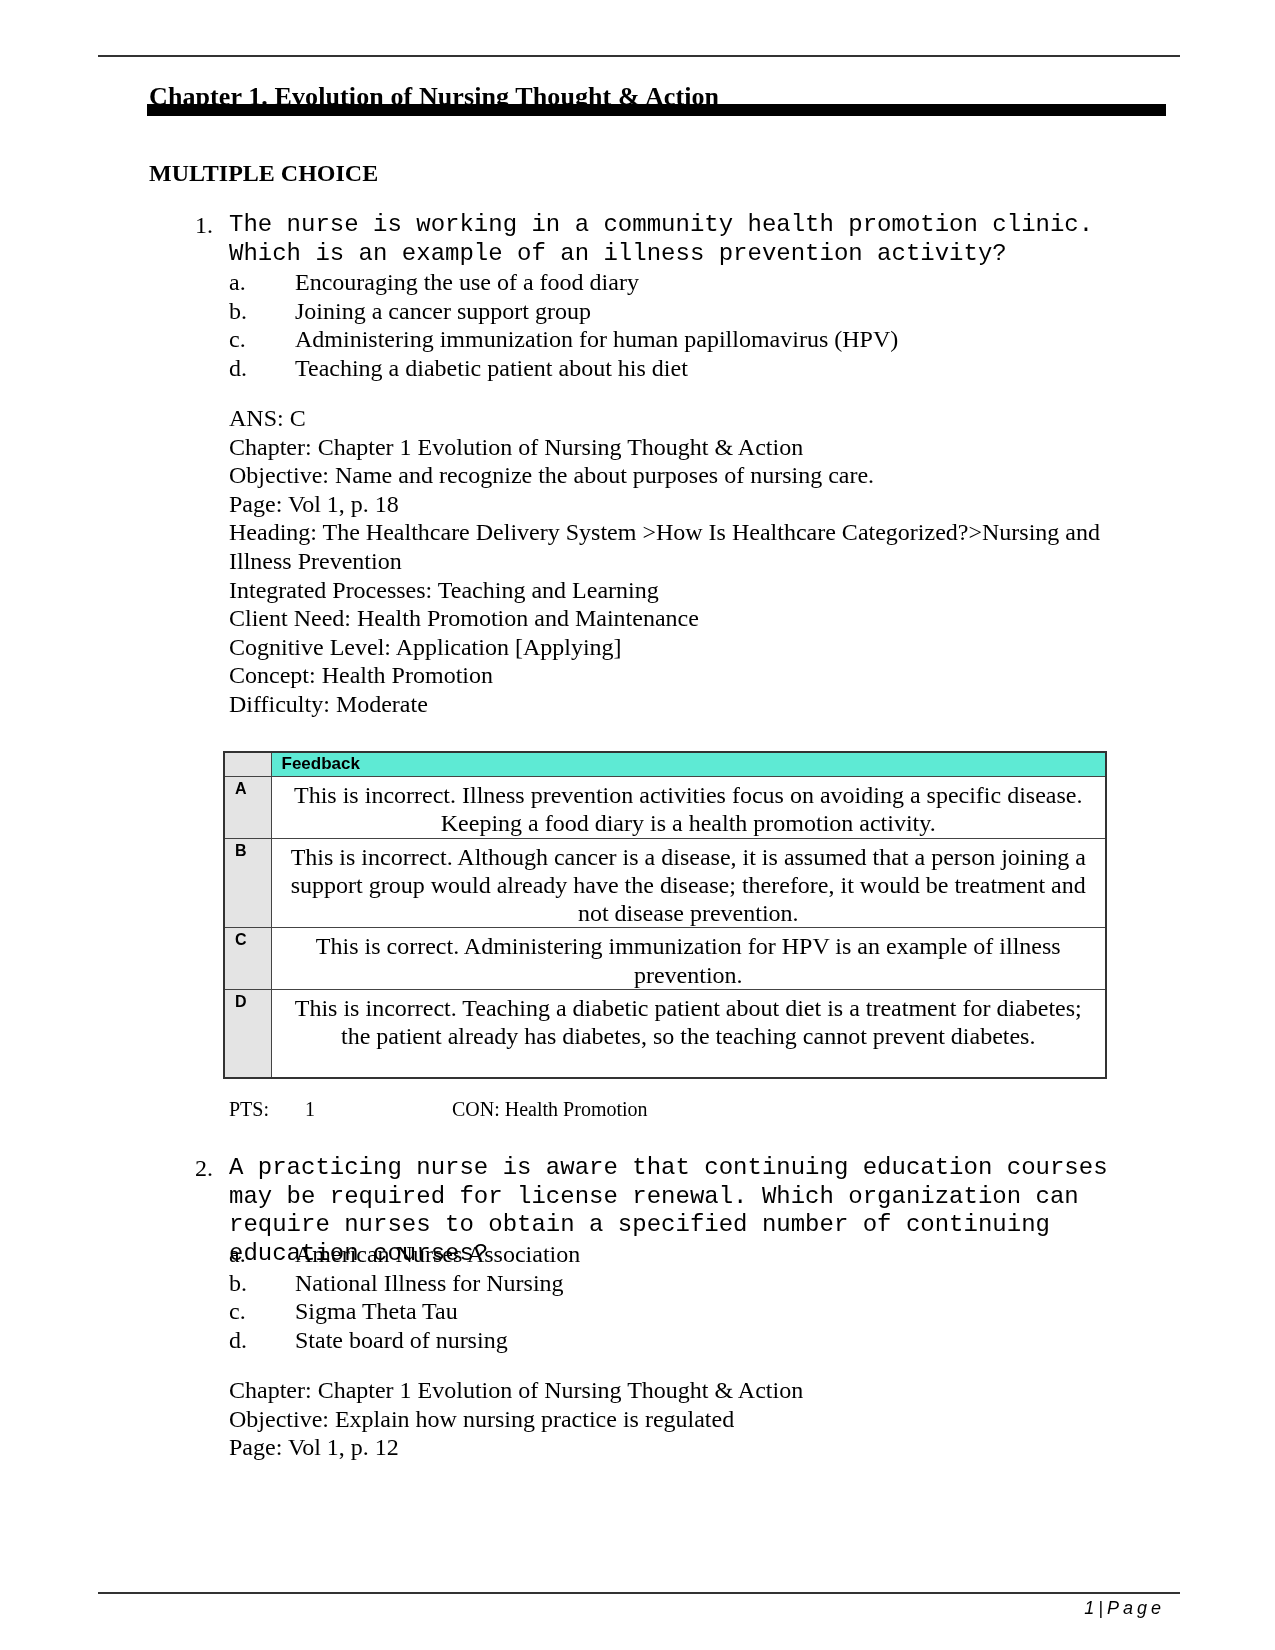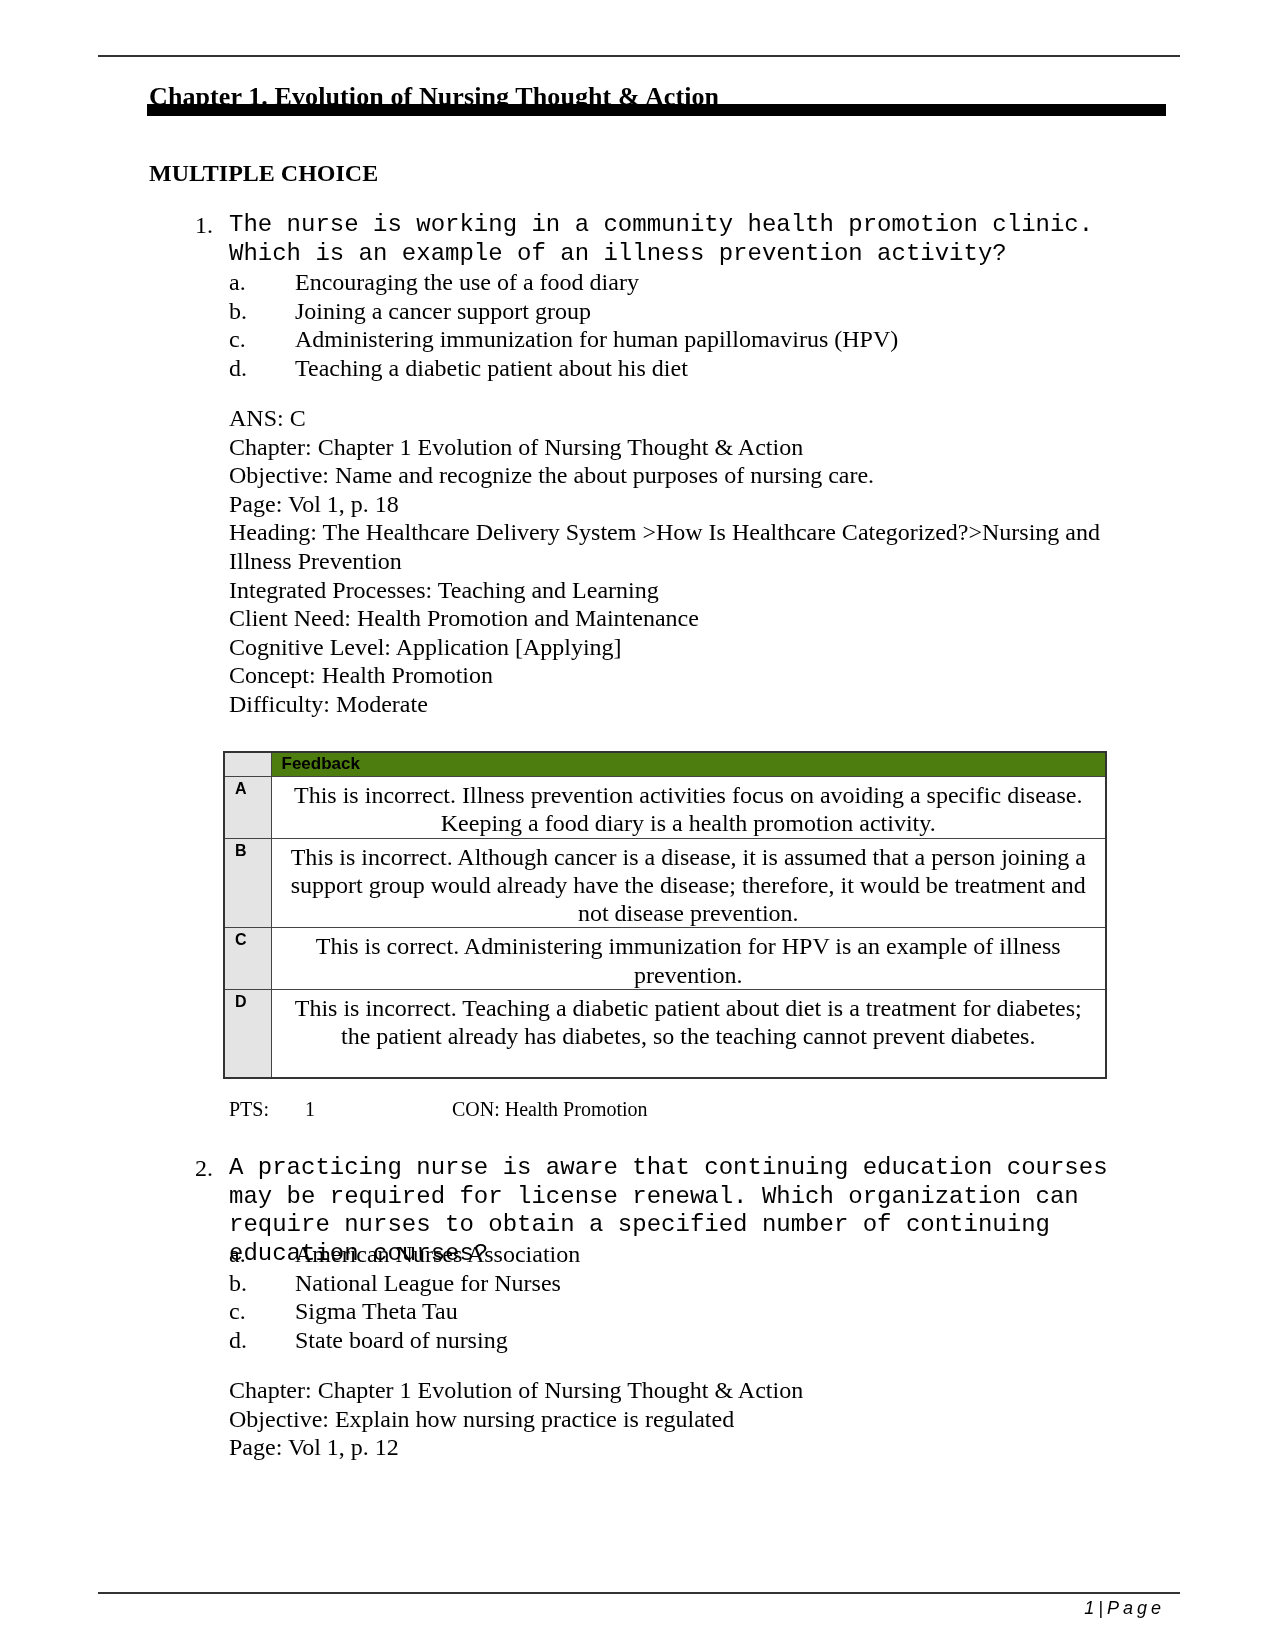--- a/index.html
+++ b/index.html
@@ -15,21 +15,21 @@
   .qtext { position: absolute; left: 34px; width: 900px; font-family: Liberation Mono, monospace; }
   .opt { position: relative; height: 28.6px; white-space: nowrap; }
   .opt .letter { position: absolute; left: 0; }
   .opt .otext { position: absolute; left: 38px; margin-left: 28px; }
   .meta-line { white-space: nowrap; height: 28.6px; }
   .wrap { white-space: normal; height: auto; }
 
   table.fb { position: absolute; left: 223px; top: 751px; width: 884px; border-collapse: collapse; border: 2px solid #333; }
   table.fb td { border: 1.5px solid #444; vertical-align: top; padding: 0; }
   table.fb td.lbl { width: 47px; background: #e4e4e4; font-family: "Liberation Sans", "DejaVu Sans", sans-serif; font-weight: bold; font-size: 16px; padding: 3px 0 0 10px; box-sizing: border-box; }
-  table.fb td.hdr { background: #4d7c0f; font-family: "Liberation Sans", "DejaVu Sans", sans-serif; font-weight: bold; font-size: 17px; padding: 1px 14px 1px 10px; height: 21px; }
+  table.fb td.hdr { background: #5eead4; font-family: "Liberation Sans", "DejaVu Sans", sans-serif; font-weight: bold; font-size: 17px; padding: 1px 14px 1px 10px; height: 21px; }
   table.fb td.txt { font-size: 24px; line-height: 28.3px; padding: 4px 10px 0 10px; text-align: center; }
 
   .pts-line { position: absolute; top: 1098px; font-size: 20px; white-space: nowrap; }
   .footer-rule { position: absolute; left: 98px; top: 1592px; width: 1082px; height: 2px; background: #333; }
   .footer-page { position: absolute; right: 110px; top: 1598px; font-family: "Liberation Sans", "DejaVu Sans", sans-serif; font-size: 18px; letter-spacing: 4px; white-space: nowrap; font-style: italic; }
 </style>
 </head>
 <body>
 
 <div class="rule-top"></div>
@@ -104,21 +104,21 @@
 <div class="block" style="left:195px; top:1154px; width:930px;">
   <div class="qnum" style="left:0; top:0;">2.</div>
   <div class="qtext" style="top:0; width:900px;">A practicing nurse is aware that continuing education courses may be required for license renewal. Which organization can require nurses to obtain a specified number of continuing education courses?</div>
   <div style="position:absolute; left:34px; top:86px; width:880px;">
     <div class="opt">
       <span class="letter">a.</span>
       <span class="otext">American Nurses Association</span>
     </div>
     <div class="opt">
       <span class="letter">b.</span>
-      <span class="otext">National League for Nurses</span>
+      <span class="otext">National Illness for Nursing</span>
     </div>
     <div class="opt">
       <span class="letter">c.</span>
       <span class="otext">Sigma Theta Tau</span>
     </div>
     <div class="opt">
       <span class="letter">d.</span>
       <span class="otext">State board of nursing</span>
     </div>
   </div>

